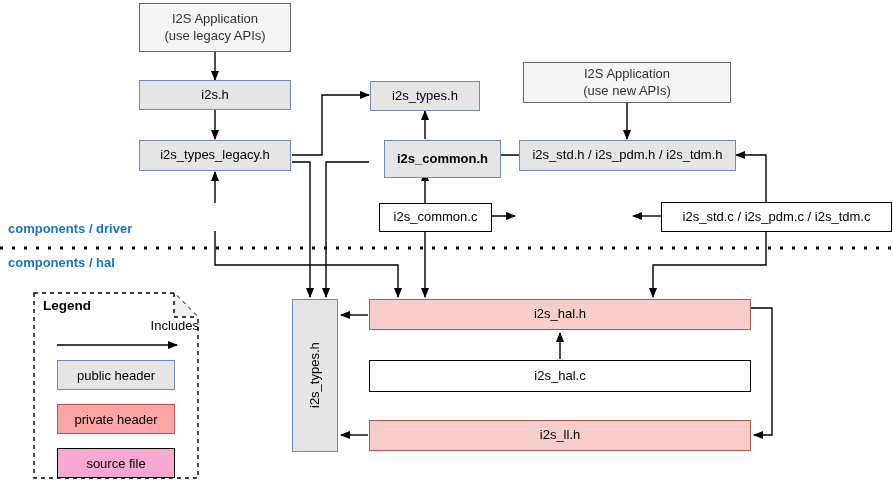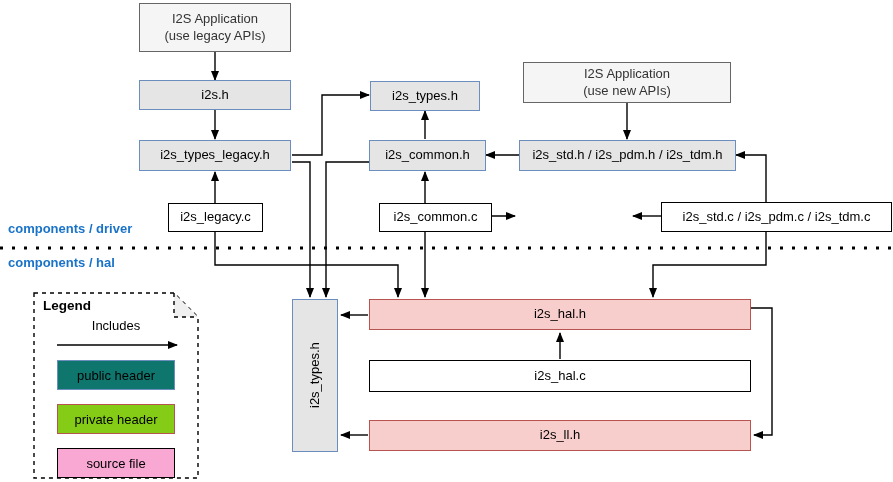--- a/index.html
+++ b/index.html
@@ -94,21 +94,21 @@
     font-size: 13.5px;
     font-weight: bold;
     color: #000;
     z-index: 3;
   }
   #legend-includes {
     position: absolute;
     left: 0;
     top: 26px;
     width: 166px;
-    text-align: center;
+    text-align: right;
     font-size: 13px;
     color: #000;
     z-index: 3;
   }
   #legend-arrow-svg {
     position: absolute;
     left: 22px;
     top: 47px;
     width: 125px;
     height: 12px;
@@ -122,22 +122,22 @@
     box-sizing: border-box;
     display: flex;
     align-items: center;
     justify-content: center;
     font-size: 13px;
     color: #000;
     z-index: 3;
     border: 1px solid #000;
     background: #f9a8d4;
   }
-  .legend-swatch.pub { background: #0f766e; border-color: #6c8ebf; }
-  .legend-swatch.priv { background: #84cc16; border-color: #b85450; }
+  .legend-swatch.pub { background: #e5e5e5; border-color: #6c8ebf; }
+  .legend-swatch.priv { background: #fca5a5; border-color: #b85450; }
 </style>
 </head>
 <body>
 
 <div id="canvas">
 
   <svg id="svg-layer" viewBox="0 0 893 482">
     <defs>
       <marker id="ah" markerWidth="10" markerHeight="8" refX="9" refY="4" orient="auto" markerUnits="userSpaceOnUse">
         <path d="M0,0 L10,4 L0,8 z" fill="#000000"></path>
@@ -195,29 +195,26 @@
   </div>
 
   <div class="node pub" style="left:139px; top:80px; width:152px; height:30px;">
     <span class="lbl">i2s.h</span>
   </div>
 
   <div class="node pub" style="left:139px; top:140px; width:152px; height:31px;">
     <span class="lbl">i2s_types_legacy.h</span>
   </div>
 
-  <div class="node src" style="left:168px; top:203px; width:95px; height:29px;">
-    <span class="lbl">i2s_legacy.c</span>
-  </div>
 
   <div class="node pub" style="left:370px; top:81px; width:110px; height:30px;">
     <span class="lbl">i2s_types.h</span>
   </div>
 
-  <div class="node pub" style="left:369px; top:140px; width:117px; height:31px;">
+  <div class="node pub" style="left:384px; top:140px; width:117px; height:38px;font-weight:bold;">
     <span class="lbl">i2s_common.h</span>
   </div>
 
   <div class="node src" style="left:369px; top:203px; width:113px; height:29px;margin-left:10px;">
     <span class="lbl">i2s_common.c</span>
   </div>
 
 
   <div class="node app" style="left:523px; top:62px; width:208px; height:41px;">
     <span class="lbl">I2S Application

